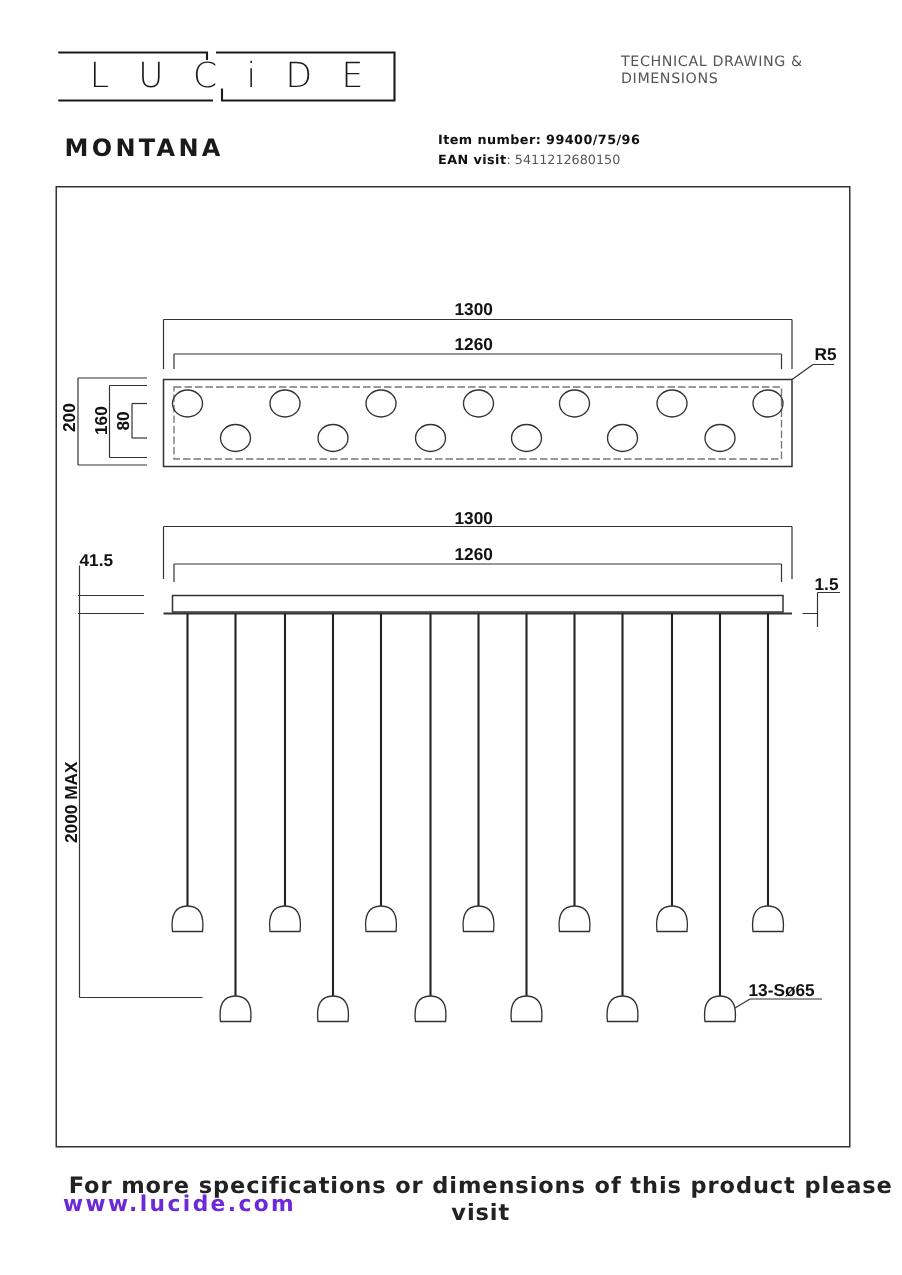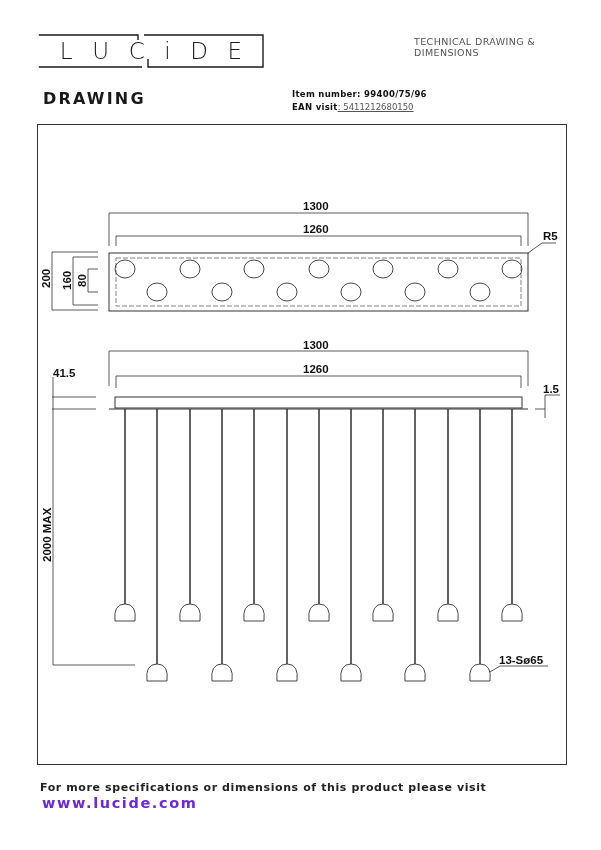--- a/index.html
+++ b/index.html
@@ -4,23 +4,23 @@
 <style>
   html, body { margin: 0; padding: 0; background: #ffffff; }
   body { width: 601px; height: 850px; position: relative; overflow: hidden; font-family: "DejaVu Sans", sans-serif; color: #1a1a1a; }
   .abs { position: absolute; }
   .logo-box { left: 38px; top: 34px; width: 226px; height: 34px; }
   .logo-text { position: absolute; left: 0; top: 0; width: 226px; height: 34px; display: flex; justify-content: space-around; align-items: center; font-family: "DejaVu Sans", sans-serif; font-weight: 200; font-size: 23px; color: #1a1a1a; letter-spacing: 0; padding: 0 12px; box-sizing: border-box; }
   .subtitle { left: 376px; top: 36px; font-size: 9.5px; letter-spacing: 0.4px; color: #555; margin-left: 38px; }
   .product-name { left: 43px; top: 89px; font-size: 16px; font-weight: bold; letter-spacing: 2.2px; color: #1a1a1a; }
   .item-info { left: 292px; top: 88px; font-size: 8.5px; line-height: 13px; color: #111; }
   .item-info b { font-weight: bold; letter-spacing: 0.3px; margin-top: 16px; }
-  .item-info .val-light { color: #555; font-weight: normal; text-decoration: underline; }
+  .item-info .val-light { color: #555; font-weight: normal; }
   .drawing-frame { left: 37px; top: 124px; width: 530px; height: 641px; border: 1.5px solid #333; box-sizing: border-box; }
-  .footer-line { left: 40px; top: 781px; font-size: 11px; font-weight: bold; letter-spacing: 0.6px; color: #222; }
+  .footer-line { left: 40px; top: 781px; font-size: 15px; font-weight: bold; letter-spacing: 0.6px; color: #222; text-align: center; }
   .footer-url { left: 42px; top: 795px; font-size: 14.5px; font-weight: bold; letter-spacing: 1.6px; color: #6d28d9; }
   svg text { font-family: "Liberation Sans", sans-serif; font-weight: bold; }
 </style>
 </head>
 <body>
 
 <div class="abs logo-box">
   <svg width="226" height="34" viewBox="0 0 226 34" style="position:absolute;left:0;top:0">
     <path d="M0.8,1 H100 V6 M106,1 H225 V33 H110 V25 M104,33 H0.8 Z" fill="none" stroke="#1a1a1a" stroke-width="1.4"></path>
   </svg>
@@ -28,21 +28,21 @@
     <span>L</span>
     <span>U</span>
     <span>C</span>
     <span>i</span>
     <span>D</span>
     <span>E</span>
   </div>
 </div>
 
 <div class="abs subtitle">TECHNICAL DRAWING &amp; DIMENSIONS</div>
-<div class="abs product-name">DRAWING</div>
+<div class="abs product-name">MONTANA</div>
 
 <div class="abs item-info">
   <div>
     <b>Item number: </b><b>99400/75/96</b>
   </div>
   <div>
     <b>EAN visit</b><span class="val-light">: 5411212680150</span>
   </div>
 </div>
 

